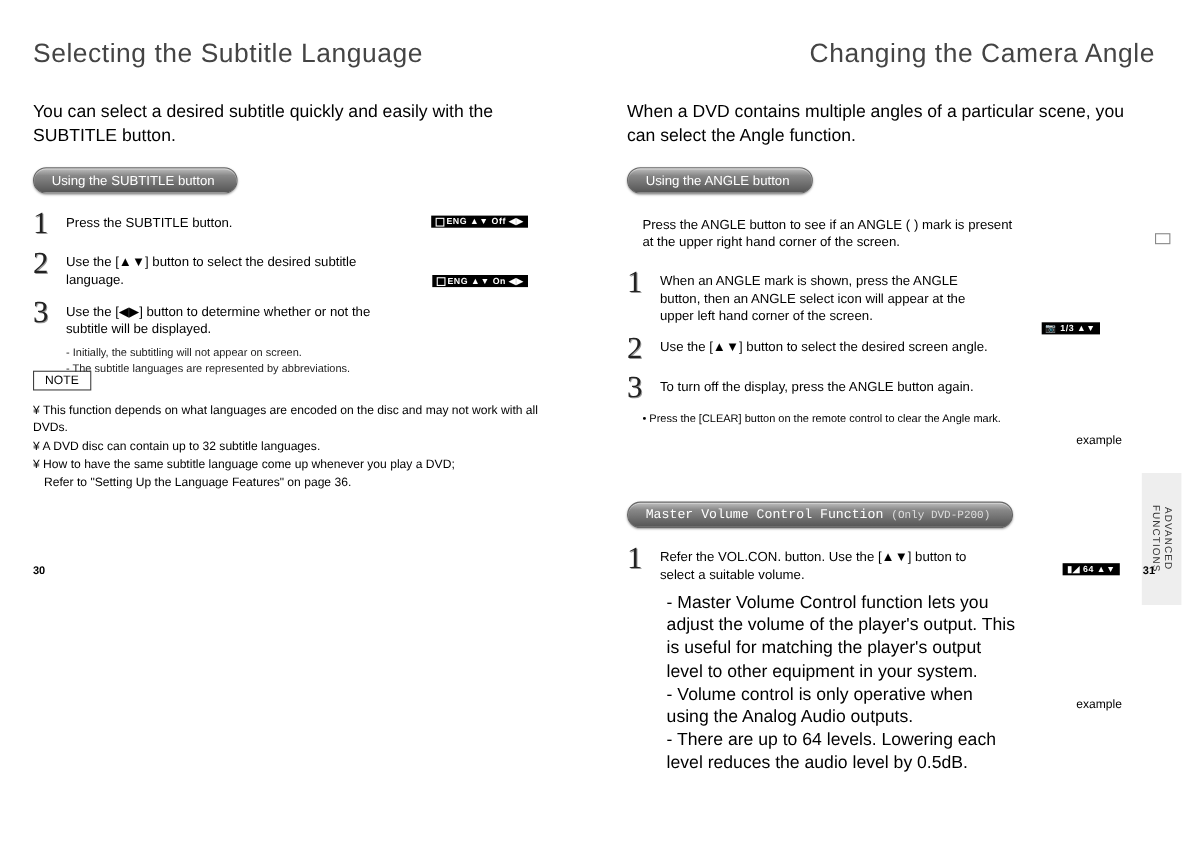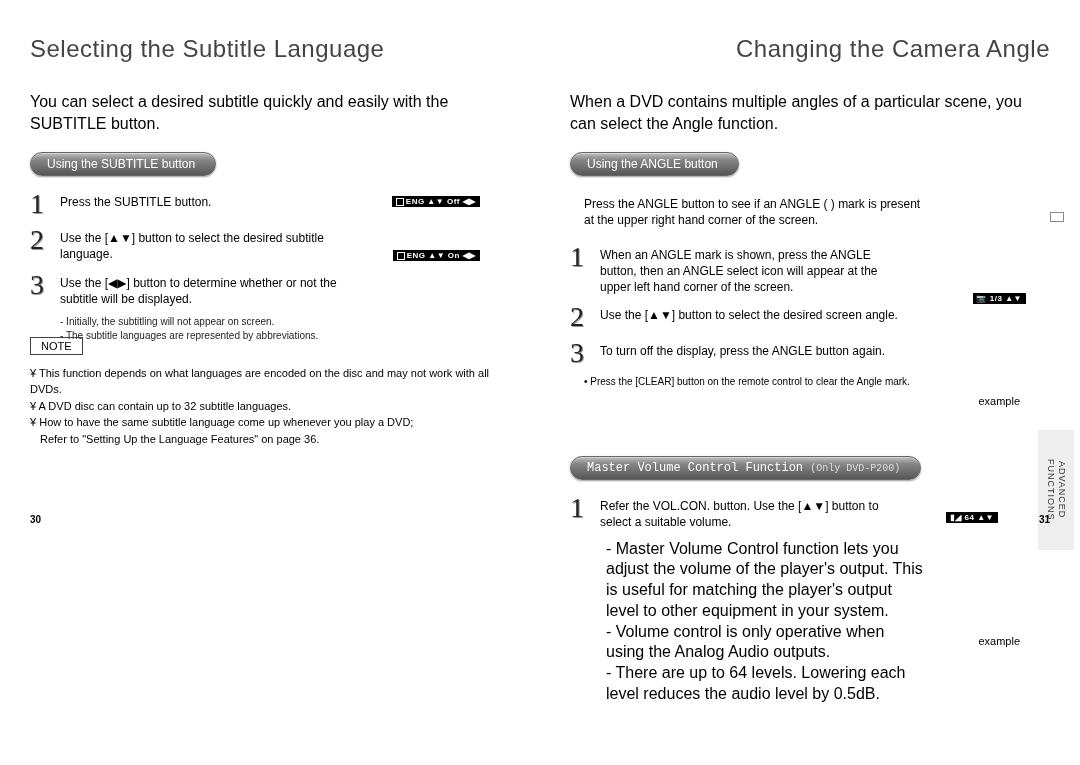--- a/index.html
+++ b/index.html
@@ -222,42 +222,42 @@
   </div>
 
   <div class="step-row step-block">
     <div class="step-num">1</div>
     <div class="step-text">When an ANGLE mark is shown, press the ANGLE button, then an ANGLE select icon will appear at the upper left hand corner of the screen.</div>
   </div>
 
   <div class="step-row step-block" style="position:relative;">
     <div class="step-num">2</div>
     <div class="step-text">Use the [▲▼] button to select the desired screen angle.</div>
-    <div class="osd-badge" style="top:-10px; right:24px;"><span style="display:inline-block;">📷</span> <span>1/3 ▲▼</span></div>
+    <div class="osd-badge" style="top:-10px; right:50px;"><span style="display:inline-block;">📷</span> <span>1/3 ▲▼</span></div>
   </div>
 
   <div class="step-row step-block">
     <div class="step-num">3</div>
     <div class="step-text">To turn off the display, press the ANGLE button again.</div>
   </div>
 
   <div class="example-label" style="top:395px; right:60px;">example</div>
 
   <div style="font-size:10px; line-height:1.3; margin:6px 0 20px 14px;">
     • <span>Press the [CLEAR] button on the remote control to clear the Angle mark.</span>
   </div>
 
   <div class="pill" style="margin-top:48px;font-family:Liberation Mono, monospace;">
     <span>Master Volume Control Function</span> <span class="sub">(Only DVD-P200)</span>
   </div>
 
   <div class="step-row step-block" style="position:relative;">
     <div class="step-num">1</div>
     <div class="step-text">Refer the VOL.CON. button. Use the [▲▼] button to select a suitable volume.</div>
-    <div class="osd-badge" style="top:18px; right:52px;"><span>▮◢</span> <span>64 ▲▼</span></div>
+    <div class="osd-badge" style="top:18px; right:32px;"><span>▮◢</span> <span>64 ▲▼</span></div>
   </div>
 
   <div style="font-size:16px; line-height:1.3; margin:8px 0 0 36px; max-width:320px;">
     <div>- <span>Master Volume Control function lets you adjust the volume of the player's output. This is useful for matching the player's output level to other equipment in your system.</span></div>
     <div>- <span>Volume control is only operative when using the Analog Audio outputs.</span></div>
     <div>- <span>There are up to 64 levels. Lowering each level reduces the audio level by 0.5dB.</span></div>
   </div>
 
   <div class="example-label" style="top:635px; right:60px;">example</div>
 

